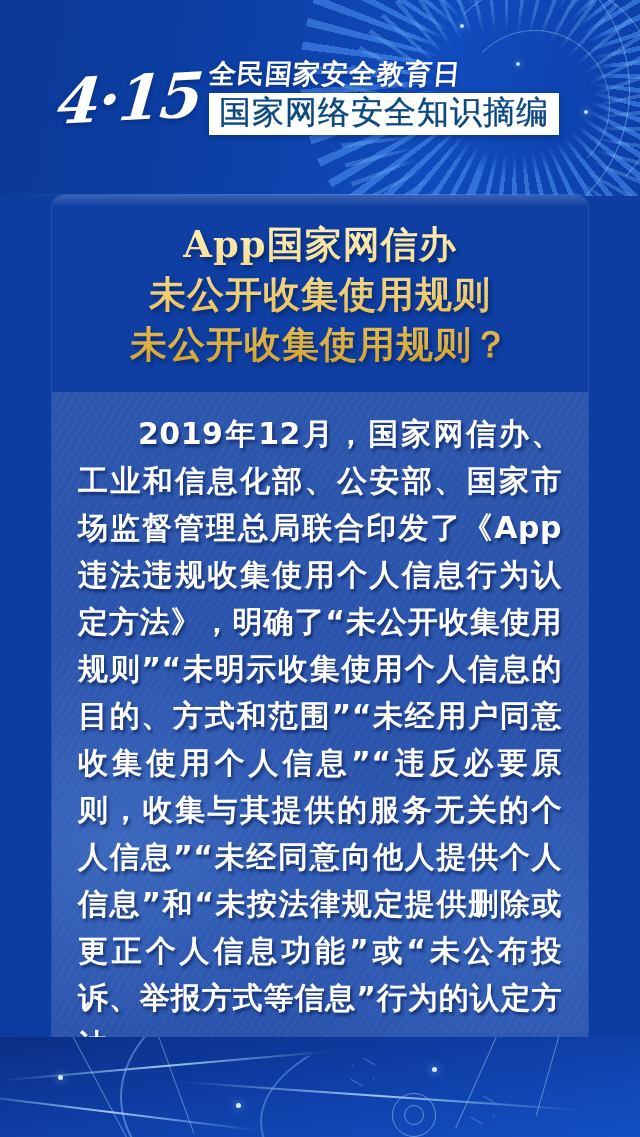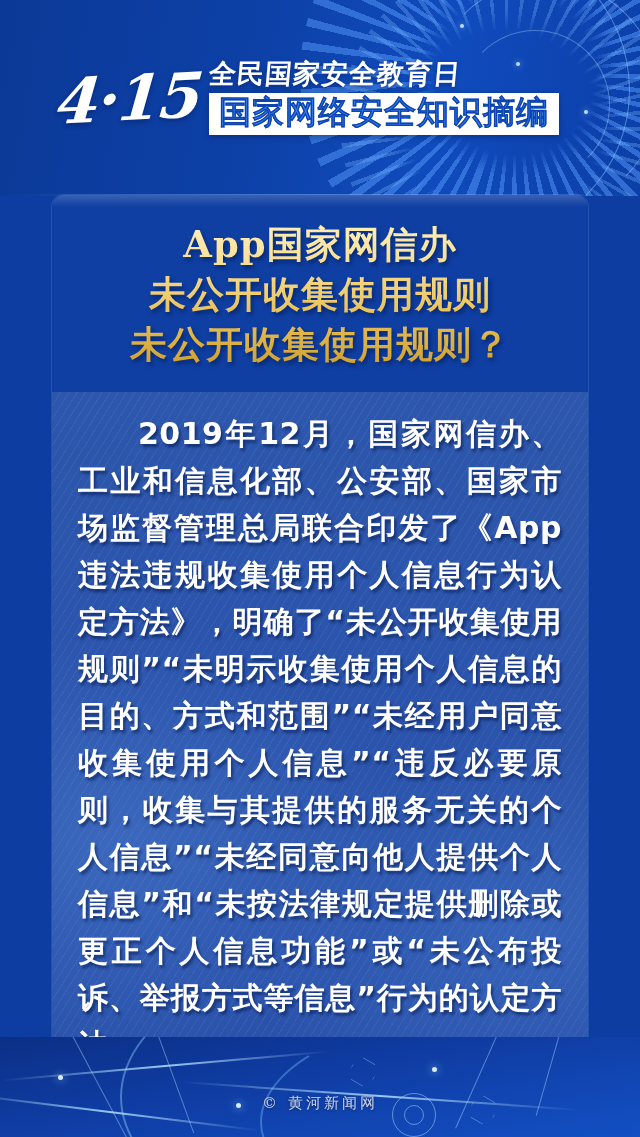--- a/index.html
+++ b/index.html
@@ -85,22 +85,22 @@
     transform:skewX(-5deg);
     text-shadow:0 2px 4px rgba(0,20,70,.45);
   }
   .logo-banner{
     margin-top:5px;background:#ffffff;
     padding:3px 10px 5px 10px;
     box-shadow:0 2px 6px rgba(0,15,60,.35);
   }
   .logo-sub2{
     font-family:"DejaVu Sans","Liberation Sans",sans-serif;
-    font-weight:bold;font-size:32px;line-height:1.05;
-    color:#3b82f6;letter-spacing:1px;white-space:nowrap;
+    font-weight:normal;font-size:32px;line-height:1.05;
+    color:#0c4a6e;letter-spacing:1px;white-space:nowrap;
     text-shadow:
        1px 0 0 #fff, -1px 0 0 #fff, 0 1px 0 #fff, 0 -1px 0 #fff;
     -webkit-text-stroke:0.4px #0e44ae;
   }
 
   
   .panel{
     position:absolute;left:52px;top:195px;width:536px;height:858px;
     border-radius:12px 12px 4px 4px;
     background:
@@ -279,14 +279,13 @@
     <div class="thin t4"></div>
     <div class="node" style="left:58px;top:38px;"></div>
     <div class="node" style="left:236px;top:66px;"></div>
     <div class="node" style="left:432px;top:30px;"></div>
     <div class="ring" style="left:392px;top:56px;width:44px;height:44px;"></div>
     <div class="ring" style="left:404px;top:68px;width:20px;height:20px;"></div>
     <div class="hex" style="left:350px;top:22px;"></div>
     <div class="hex" style="left:470px;top:60px;"></div>
   </div>
 
-  <div class="watermark">© 黄河新闻网</div>
 </div>
 
 </body></html>

